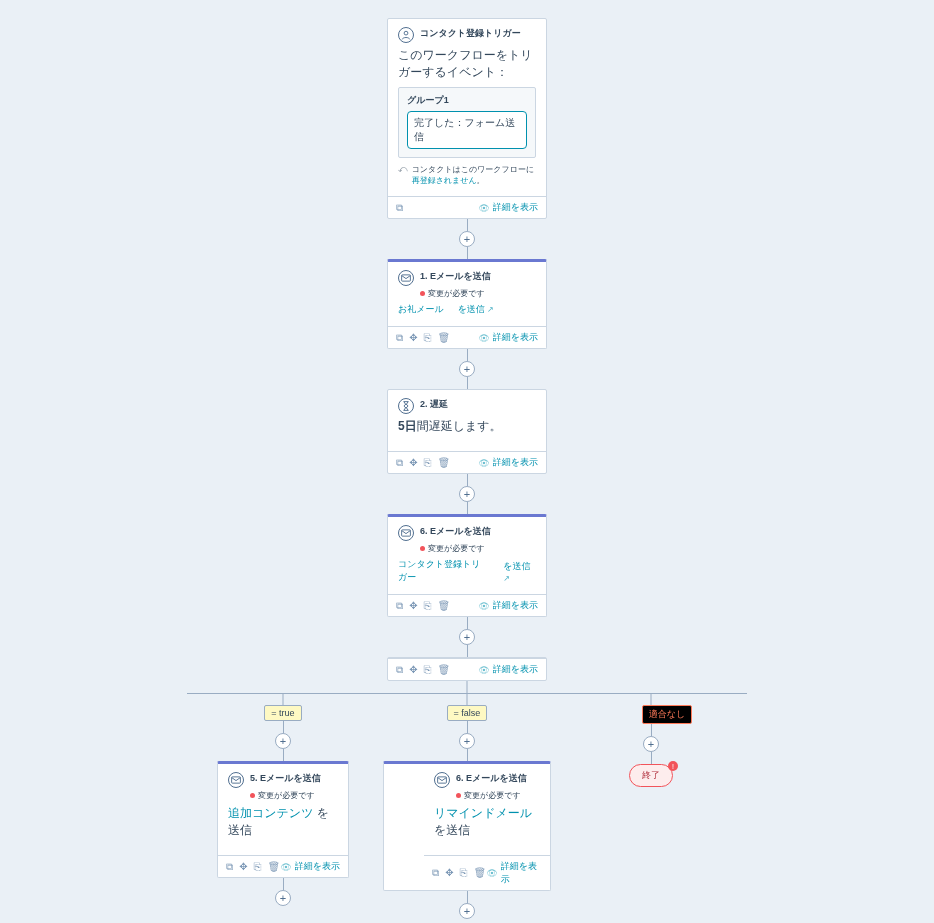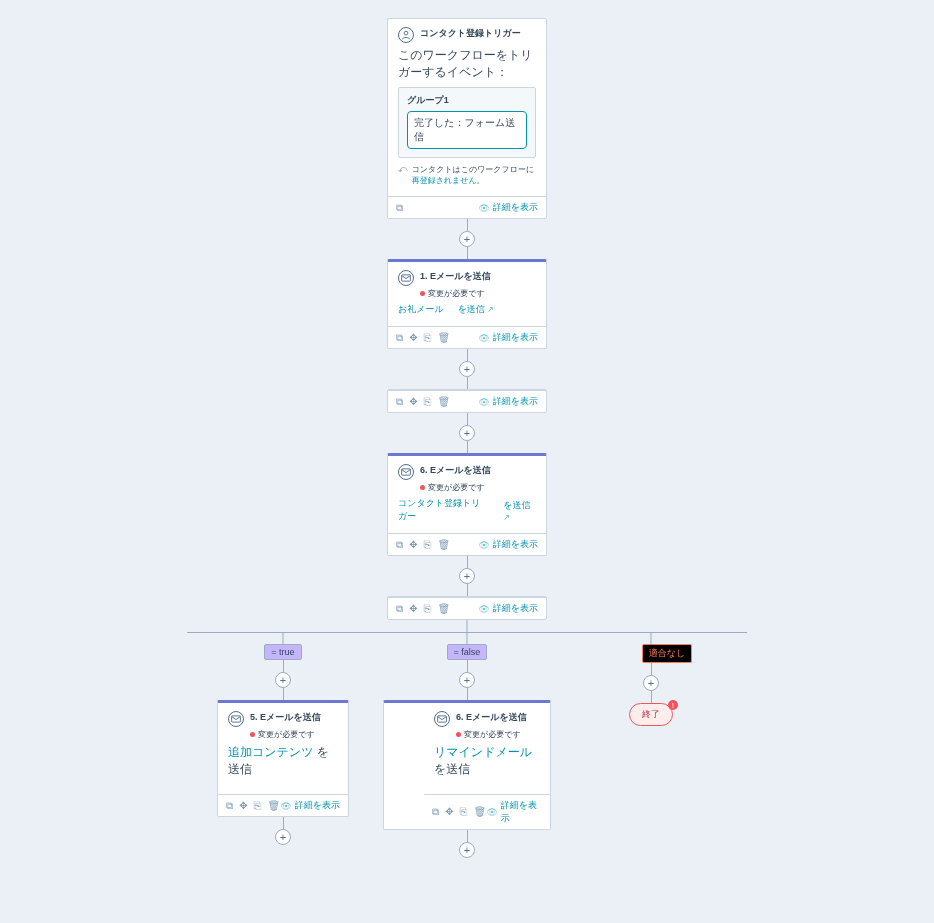--- a/index.html
+++ b/index.html
@@ -125,21 +125,21 @@
     display:flex;flex-direction:column;align-items:center;
     position:relative;
   }
   .branch::before{
     content:"";
     position:absolute;top:-12px;left:50%;transform:translateX(-50%);
     width:1px;height:12px;background:var(--border-dark);
   }
   .tag{
     font-size:9px;
-    background:#c4b5fd;
+    background:#fef9c3;
     border:1px solid var(--border-dark);
     border-radius:2px;
     padding:2px 6px;
     color:var(--text);
   }
   .tag.nomatch{border-color:var(--orange);color:var(--orange);background:#000000;margin-left:32px;}
   .end{
     position:relative;
     border:1px solid var(--end-border);
     background:var(--end-bg);
@@ -227,20 +227,33 @@
           <span>🗑</span>
         </div>
         <span class="details">詳細を表示</span>
       </div>
     </div>
     <div class="vline"></div>
     <div class="plus">+</div>
     <div class="vline"></div>
 
     <div class="card">
+      <div class="body">
+        <div class="hdr">
+          <span class="ic">
+            <svg class="micon" viewBox="0 0 16 16">
+                <path d="M4 1h8M4 15h8M5 1c0 5 6 4 6 7s-6 2-6 7M11 1c0 5-6 4-6 7s6 2 6 7"></path>
+              </svg>
+          </span>
+          <span class="ttl">2. 遅延</span>
+        </div>
+        <div class="sub">
+          <b>5日</b><span>間遅延します。</span>
+        </div>
+      </div>
       <div class="footer">
         <div class="tools">
           <span>⧉</span>
           <span>✥</span>
           <span>⎘</span>
           <span>🗑</span>
         </div>
         <span class="details">詳細を表示</span>
       </div>
     </div>

